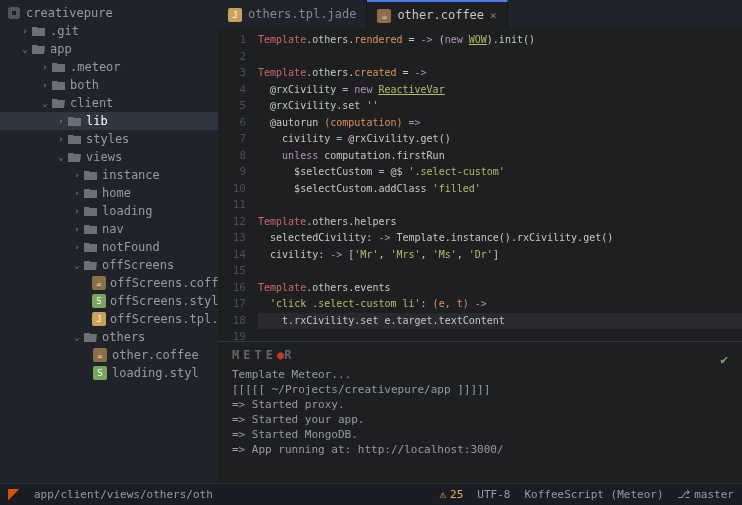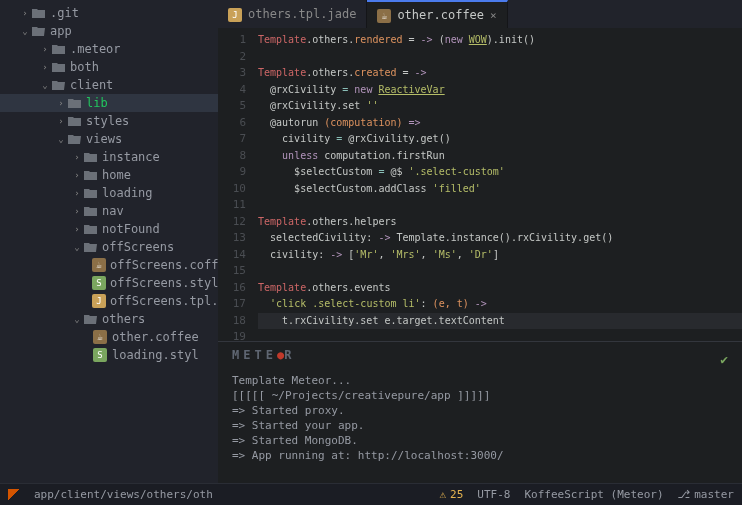--- a/index.html
+++ b/index.html
@@ -5,21 +5,21 @@
 * { margin: 0; padding: 0; box-sizing: border-box; }
 body { font-family: Menlo, Monaco, Consolas, monospace; font-size: 12px; background: #1d1f21; color: #c5c8c6; overflow: hidden; width: 742px; height: 505px; }
 .container { display: flex; flex-direction: column; height: 505px; }
 .main { display: flex; flex: 1; overflow: hidden; }
 .sidebar { width: 218px; background: #21232b; overflow-y: auto; padding-top: 4px; }
 .tree-item { display: flex; align-items: center; padding: 2px 0; cursor: pointer; white-space: nowrap; }
 .tree-arrow { width: 10px; display: inline-block; text-align: center; font-size: 9px; color: #888; }
 .tree-icon { width: 16px; display: inline-flex; align-items: center; justify-content: center; margin-right: 4px; }
 .tree-label { color: #969aa3; }
 .tree-item.active { background: #2f3541; }
-.tree-item.active .tree-label { color: #22c55e; }
+.tree-item.active .tree-label { color: #ffffff; }
 .folder-icon svg { fill: #6b7078; }
 .folder-open-icon svg { fill: #6b7078; }
 .file-coffee { display:inline-flex; width:14px; height:14px; background:#8b6f47; border-radius:2px; align-items:center; justify-content:center; font-size:9px; color:#fff; }
 .file-styl { display:inline-flex; width:14px; height:14px; background:#7aa65f; border-radius:2px; align-items:center; justify-content:center; font-size:9px; color:#fff; }
 .file-jade { display:inline-flex; width:14px; height:14px; background:#c9a158; border-radius:2px; align-items:center; justify-content:center; font-size:9px; color:#fff; }
 .editor-area { flex: 1; display: flex; flex-direction: column; background: #1d1f21; width: 524px; }
 .tabs { display: flex; background: #21232b; height: 28px; }
 .tab { display: flex; align-items: center; padding: 0 10px; gap: 6px; cursor: pointer; color: #888; border-right: 1px solid #141518; }
 .tab.active { background: #1d1f21; color: #c5c8c6; border-top: 2px solid #4b7bec; padding-top: 0; }
 .tab-close { font-size: 11px; color: #888; cursor: pointer; }
@@ -27,36 +27,45 @@
 .gutter { width: 36px; text-align: right; padding: 4px 8px 0 0; color: #4a4d52; user-select: none; line-height: 16.5px; font-size: 11px; }
 .code { flex: 1; padding: 4px 0 0 4px; line-height: 16.5px; font-size: 10px; white-space: pre; overflow-x: auto; }
 .code .kw { color: #b294bb; }
 .code .fn { color: #de935f; }
 .code .str { color: #b5bd68; }
 .code .lit { color: #cc6666; }
 .code .link { color: #b5bd68; text-decoration: underline; }
 .code .op { color: #8abeb7; }
 .code .current-line { background: #282a2e; display: inline-block; width: 100%; }
 .terminal { background: #1d1f21; border-top: 1px solid #33363d; padding: 6px 8px 4px 14px; color: #969aa3; font-size: 11px; line-height: 15px; position: relative; height: 142px; }
-.terminal-header { color: #5f6672; letter-spacing: 4px; font-weight: bold; font-size: 12px; margin-bottom: 10px; display:flex; align-items:flex-end; }
+.terminal-header { color: #5f6672; letter-spacing: 4px; font-weight: bold; font-size: 12px; margin-bottom: 4px; display:flex; align-items:flex-end; }
 .terminal-header .dot { color: #c0392b; letter-spacing: 0; }
 .terminal-check { position: absolute; right: 14px; top: 10px; color: #7aa65f; font-size: 13px; }
 .statusbar { display: flex; align-items: center; height: 22px; background: #1b1d24; color: #969aa3; font-size: 11px; padding: 0 8px; gap: 14px; border-top: 1px solid #2a2d35; }
 .statusbar .spacer { flex: 1; }
 .status-warn { color: #e6b450; display:flex; align-items:center; gap:4px; }
 .status-item { display:flex; align-items:center; gap:4px; }
 .proj-icon svg { stroke: #888; }
 .sq-orange { width:12px; height:12px; background: linear-gradient(135deg, #d35400 50%, transparent 50%); display:inline-block; }
 </style>
 </head>
 <body>
 
 <div class="container">
   <div class="main">
     <div class="sidebar">
+      <div class="tree-item" style="padding-left:6px">
+        <span class="tree-icon proj-icon">
+            <svg width="12" height="12" viewBox="0 0 12 12" fill="none">
+              <rect x="1" y="1" width="10" height="10" stroke="#888" stroke-width="1" rx="1"></rect>
+              <rect x="3" y="3" width="6" height="6" stroke="#888" stroke-width="1"></rect>
+            </svg>
+          </span>
+        <span class="tree-label">creativepure</span>
+      </div>
       <div class="tree-item" style="padding-left:20px">
         <span class="tree-arrow">›</span>
         <span class="tree-icon folder-icon">
             <svg width="13" height="11" viewBox="0 0 13 11">
               <path d="M0 1 L5 1 L6 2 L13 2 L13 10 L0 10 Z"></path>
             </svg>
           </span>
         <span class="tree-label">.git</span>
       </div>
       <div class="tree-item" style="padding-left:20px">

